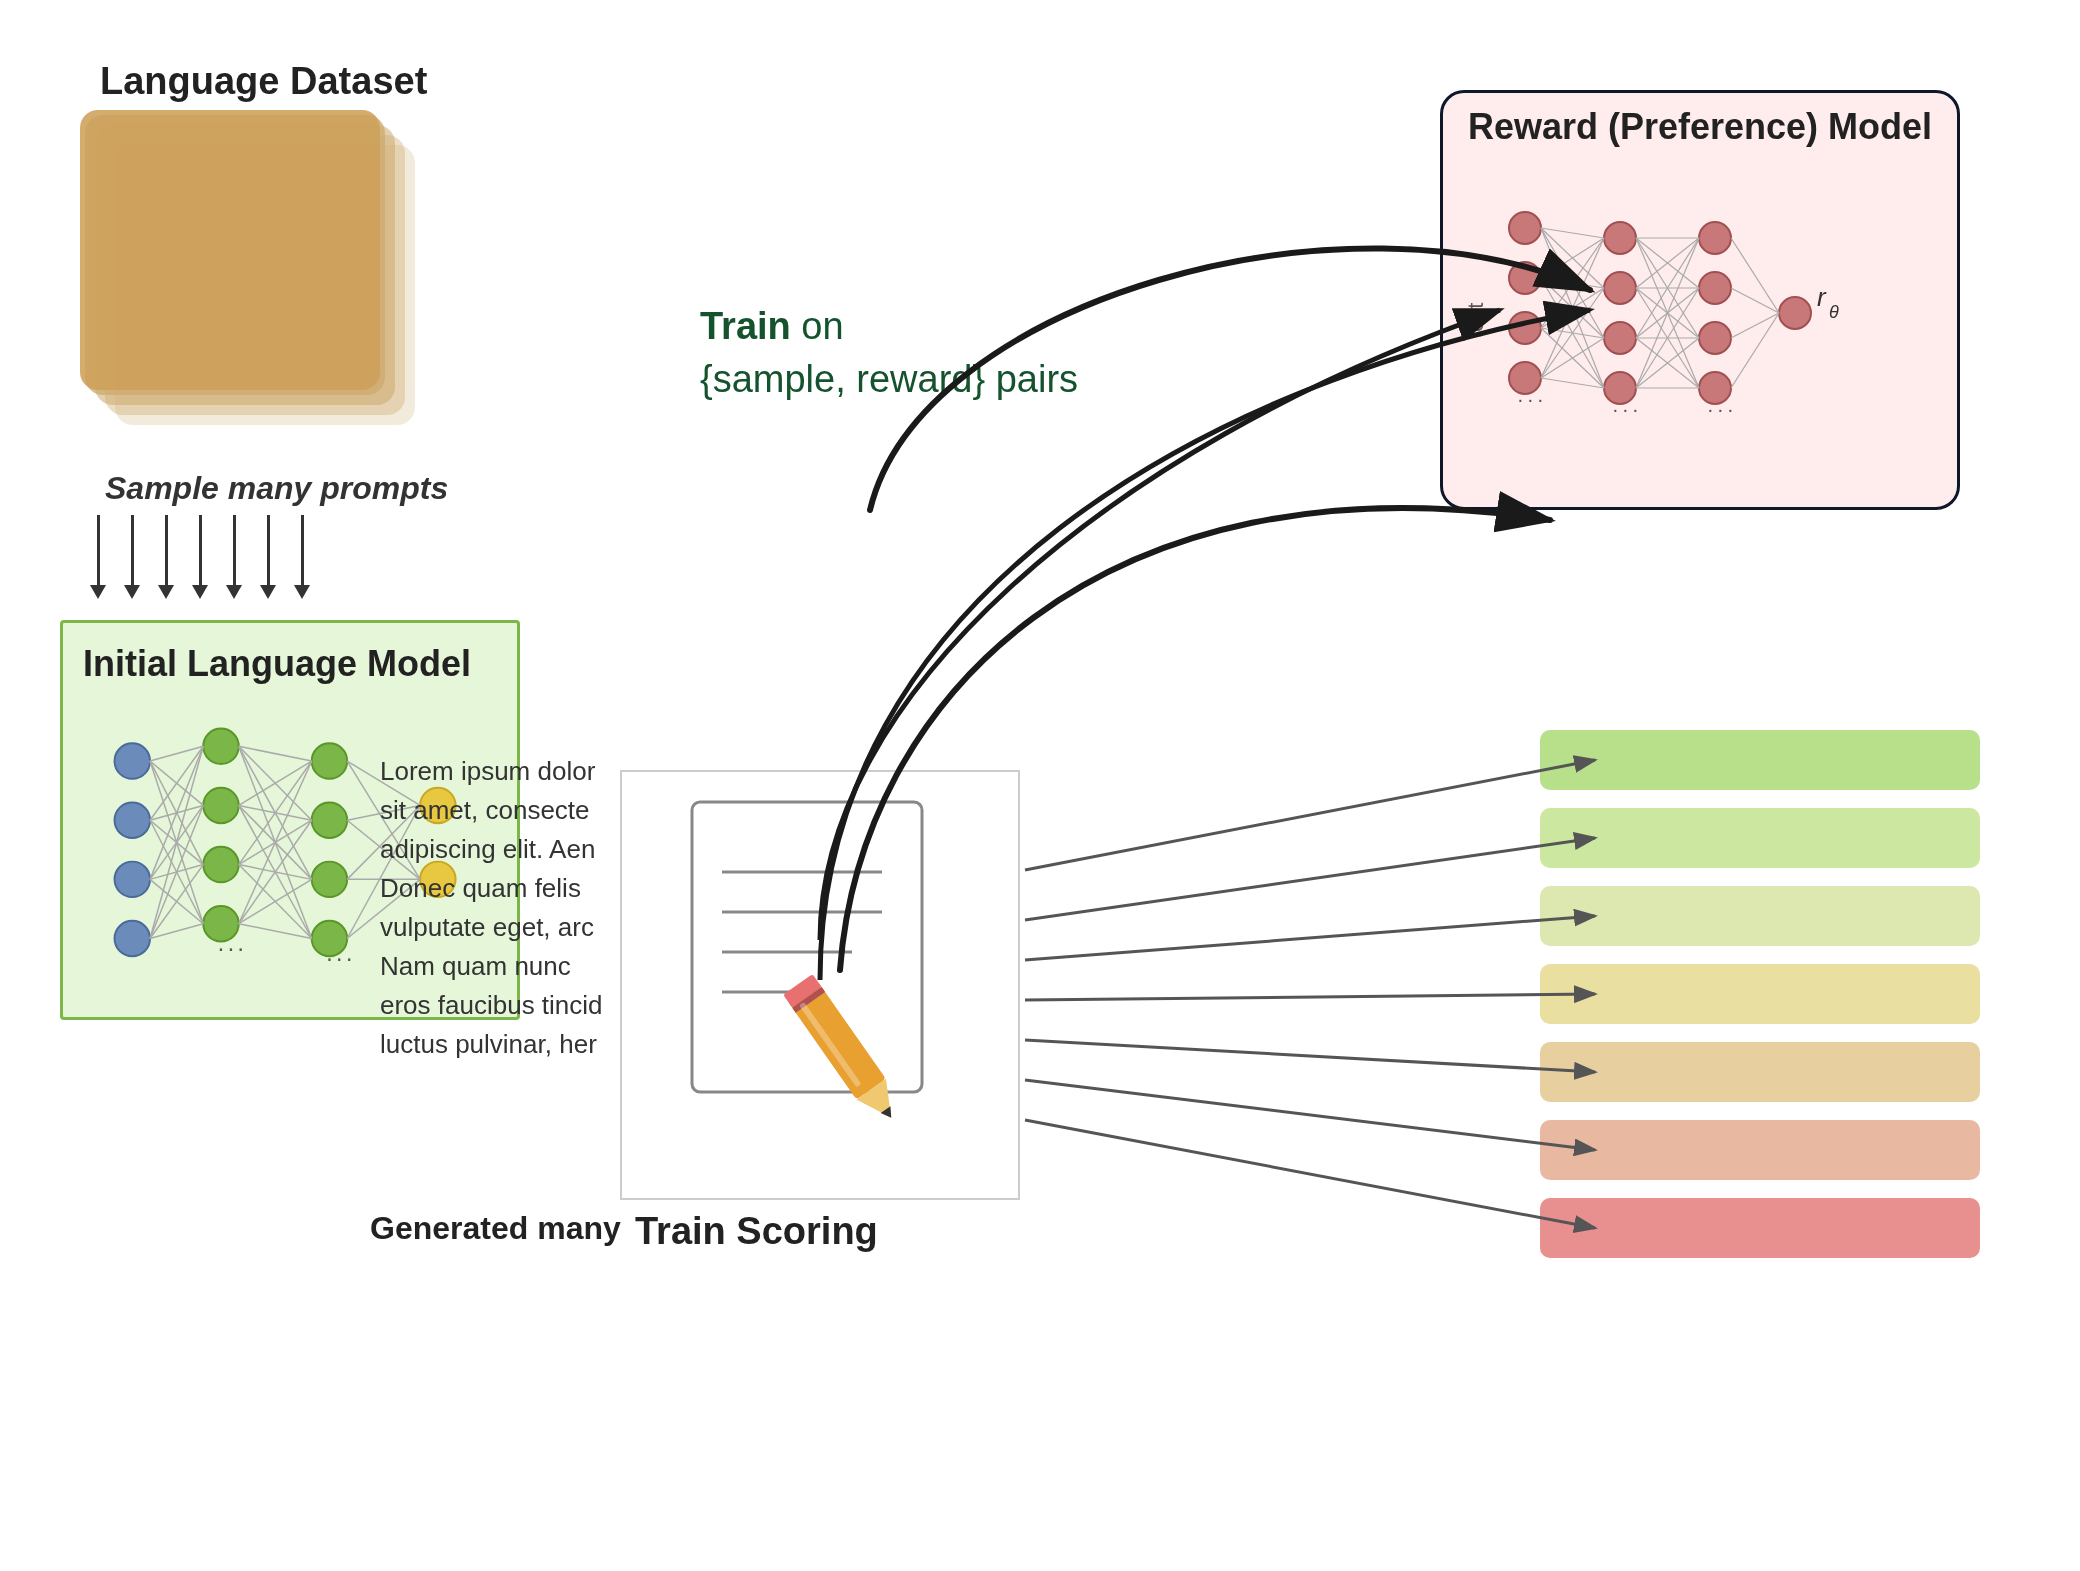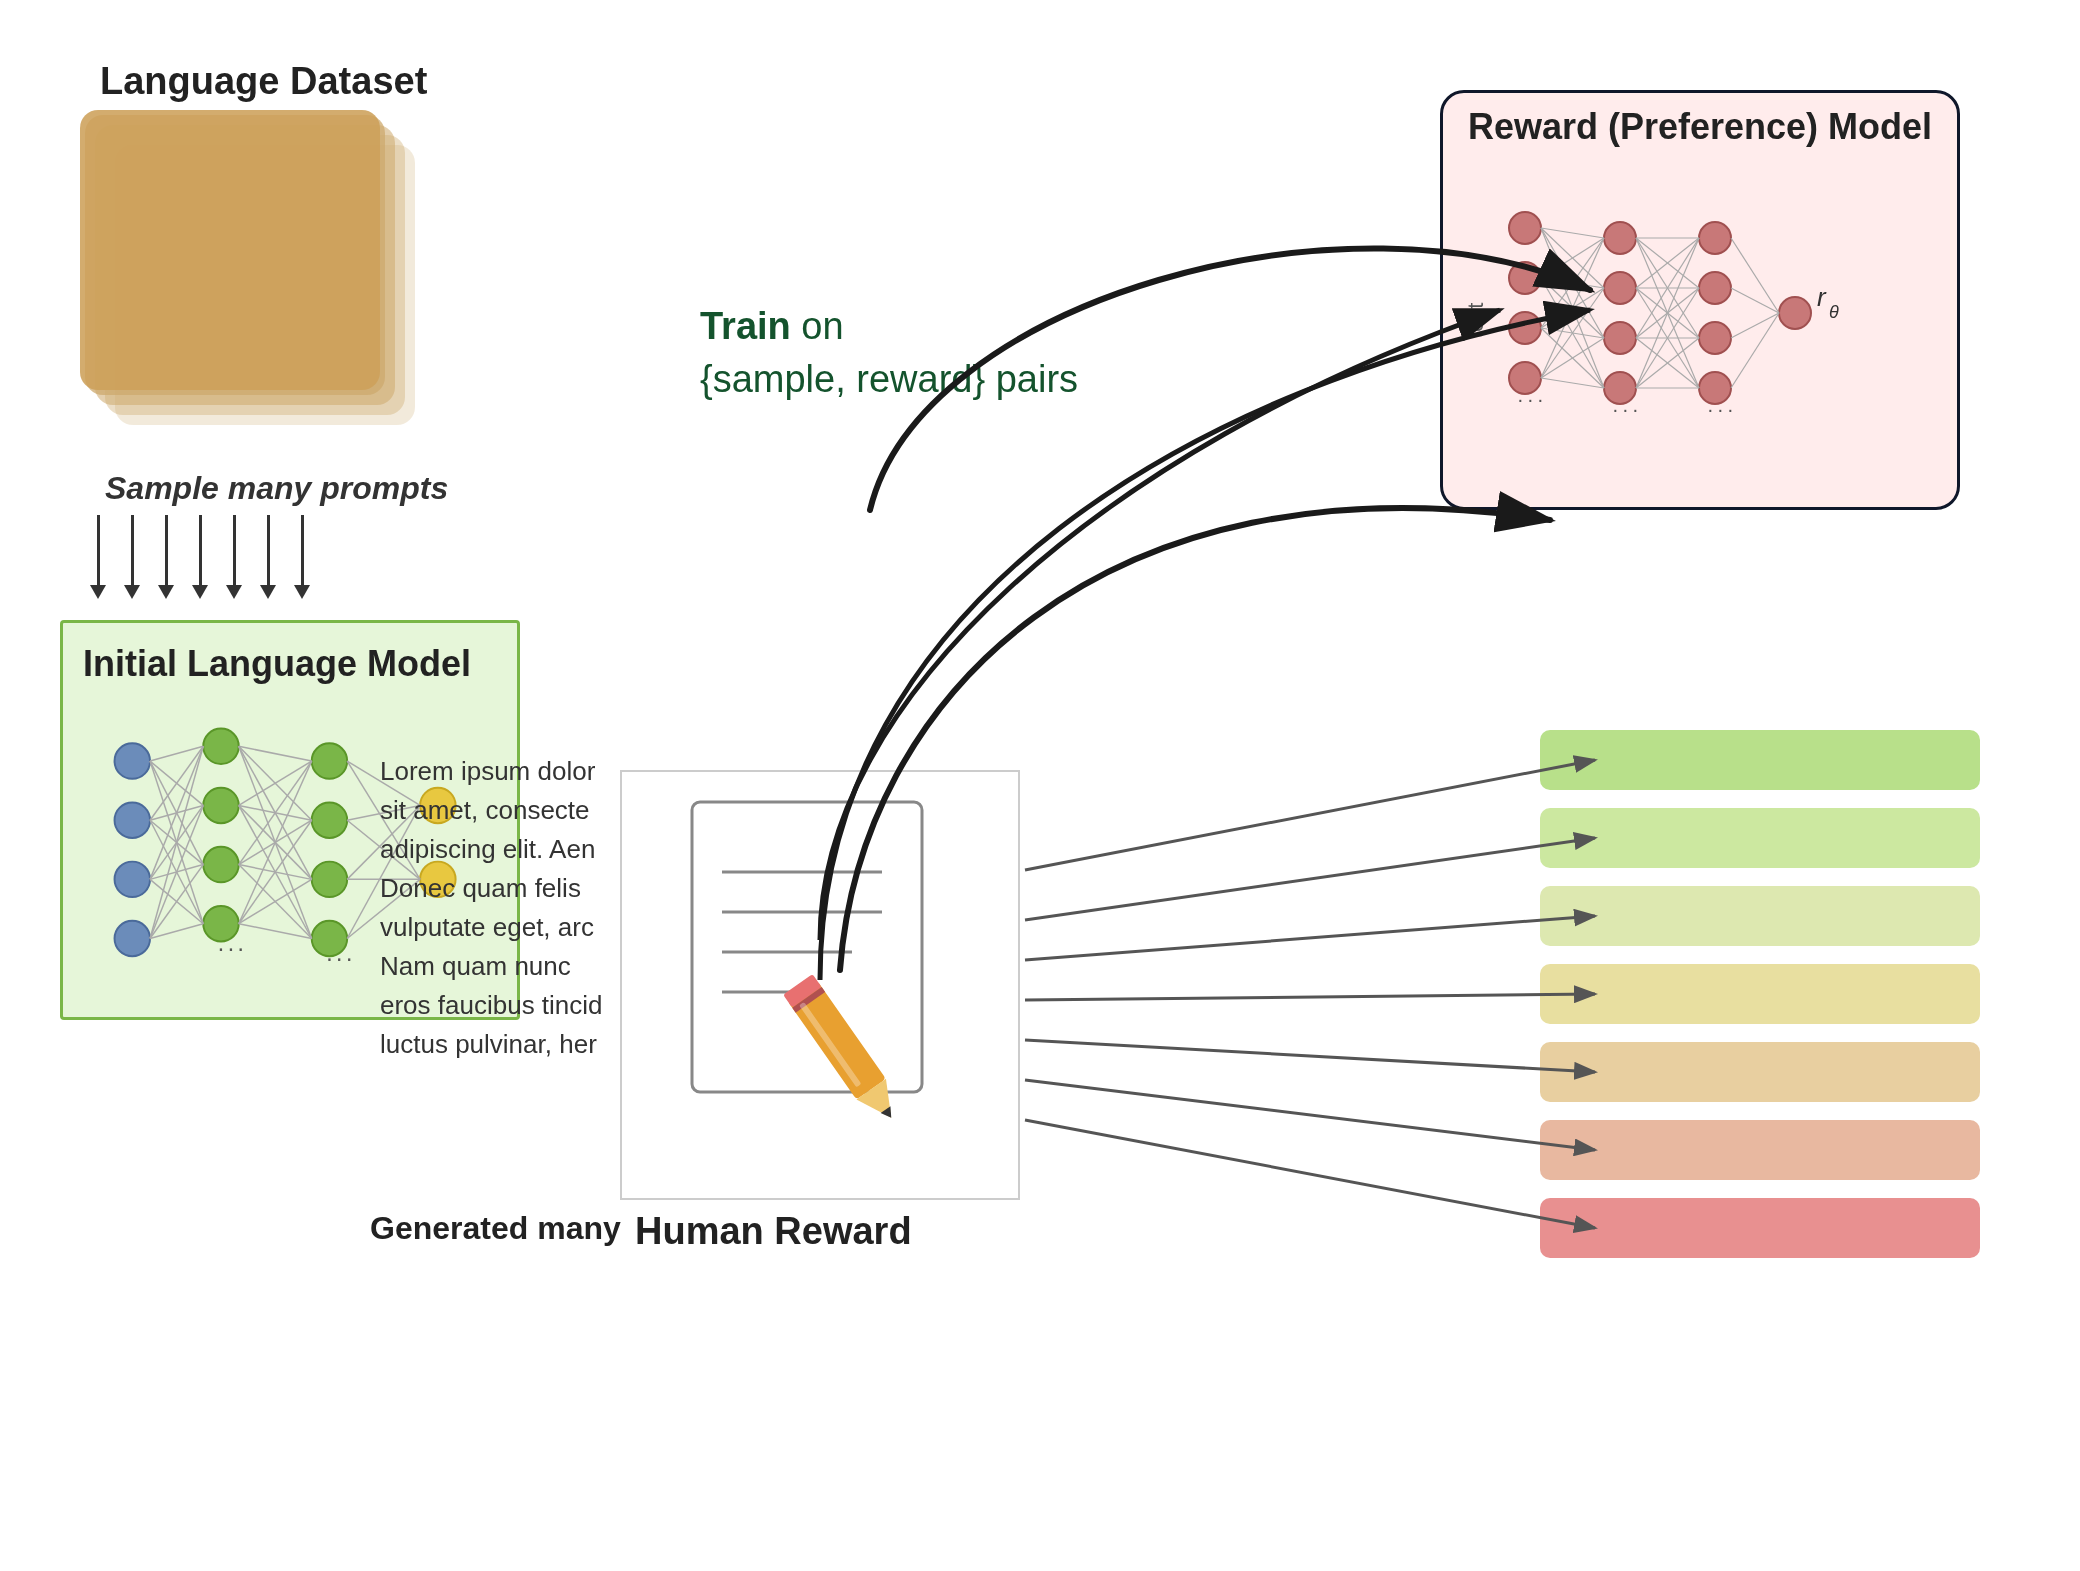--- a/index.html
+++ b/index.html
@@ -476,21 +476,21 @@
 
         <rect x="210" y="182" width="36" height="16" rx="3" fill="#e87070"></rect>
 
         <rect x="210" y="198" width="36" height="6" fill="#b05050"></rect>
 
         <rect x="217" y="200" width="6" height="100" rx="2" fill="rgba(255,255,255,0.3)"></rect>
       </g>
     </svg>
   </div>
 
-  <div class="human-scoring-label">Human Reward</div>
+  <div class="human-scoring-label">Train Scoring</div>
 
 
   <div class="ranked-bars">
     <div class="ranked-bar bar-1"></div>
     <div class="ranked-bar bar-2"></div>
     <div class="ranked-bar bar-3"></div>
     <div class="ranked-bar bar-4"></div>
     <div class="ranked-bar bar-5"></div>
     <div class="ranked-bar bar-6"></div>
     <div class="ranked-bar bar-7"></div>

